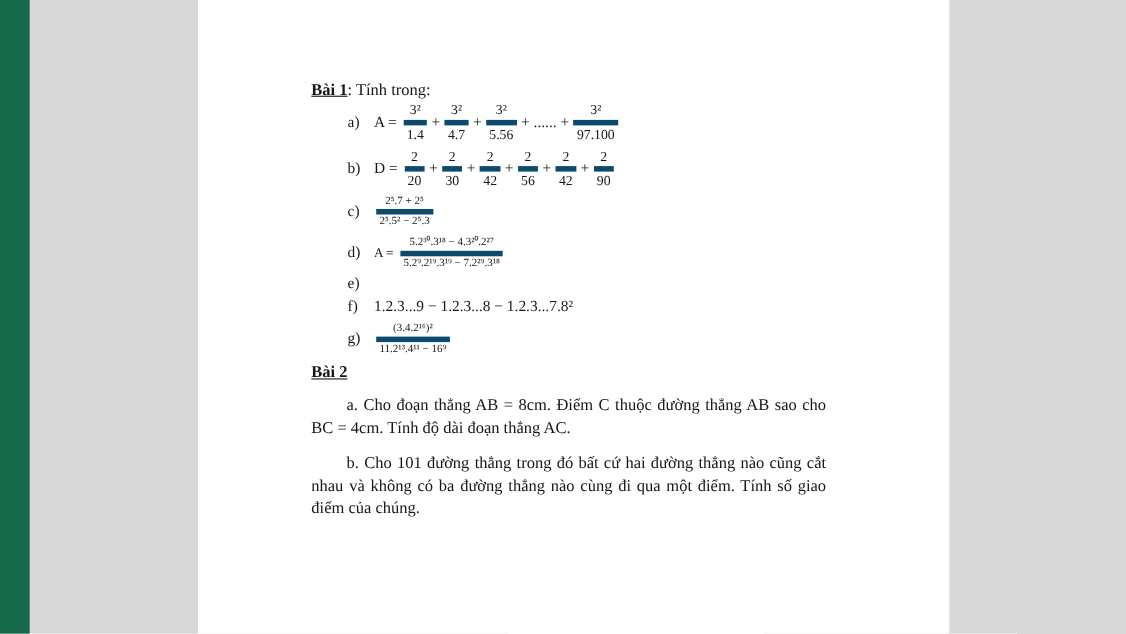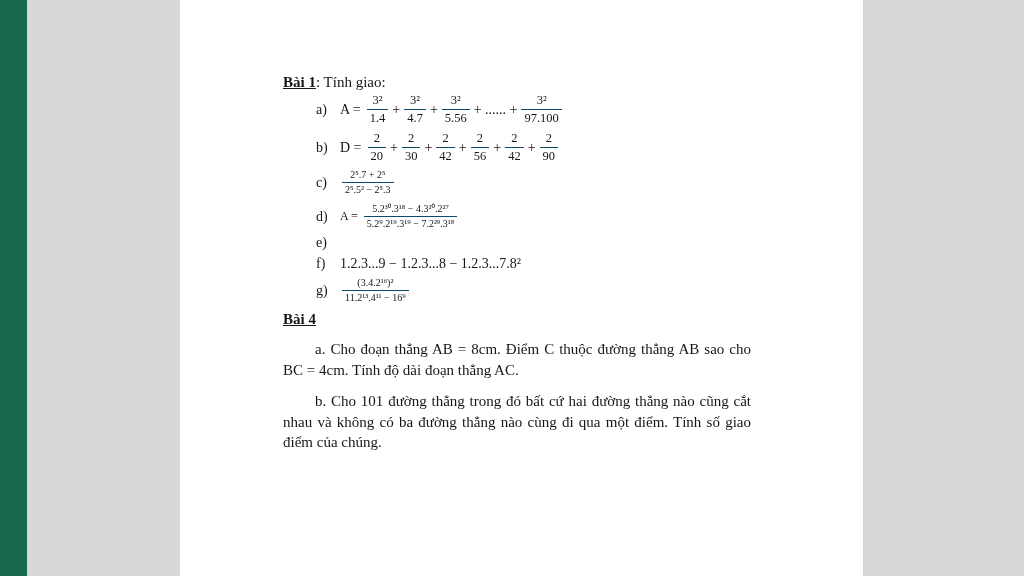--- a/index.html
+++ b/index.html
@@ -36,21 +36,21 @@
   }
   .mlabel { width:24px; flex:0 0 24px; }
   .mexpr { display:flex; align-items:center; flex-wrap:nowrap; }
   .prefix { margin-right:4px; }
   .frac {
     display:inline-block; text-align:center;
     vertical-align:middle;
     font-size:12.5px; line-height:1.2;
     margin:0 2px;
   }
-  .frac .fn { display:block; border-bottom:1px solid #0c4a6e; padding:0 3px 1px 3px; }
+  .frac .fn { display:block; border-bottom:5px solid #0c4a6e; padding:0 3px 1px 3px; }
   .frac .fd { display:block; padding:1px 3px 0 3px;text-align:right; }
   .frac.big { font-size:10px; }
   .frac.small { font-size:10px; }
   .op { margin:0 2px; }
   .row-d .prefix { font-size:12px; }
   .row-c, .row-g { margin-bottom:7px; }
   .para {
     text-align:justify;
     line-height:20.6px;
     text-indent:32px;
@@ -62,21 +62,21 @@
 </style>
 </head>
 <body>
 
 <div class="stripe"></div>
 
 <div class="page">
   <div class="content">
 
     <div class="heading">
-      <span class="btitle">Bài 1</span><span>: Tính giao:</span>
+      <span class="btitle">Bài 1</span><span>: Tính trong:</span>
     </div>
 
     <div class="mathblock">
 
       <div class="mrow">
         <span class="mlabel">a)</span>
         <span class="mexpr">
           <span class="prefix">A =</span>
           <span class="frac">
             <span class="fn">3²</span>
@@ -174,20 +174,20 @@
           <span class="frac big">
             <span class="fn">(3.4.2¹⁶)²</span>
             <span class="fd">11.2¹³.4¹¹ − 16⁹</span>
           </span>
         </span>
       </div>
 
     </div>
 
     <div class="heading bai2-head">
-      <span class="btitle">Bài 4</span>
+      <span class="btitle">Bài 2</span>
     </div>
     <p class="para">a. Cho đoạn thẳng AB = 8cm. Điểm C thuộc đường thẳng AB sao cho BC = 4cm. Tính độ dài đoạn thẳng AC.</p>
     <p class="para">b. Cho 101 đường thẳng trong đó bất cứ hai đường thẳng nào cũng cắt nhau và không có ba đường thẳng nào cùng đi qua một điểm. Tính số giao điểm của chúng.</p>
 
 
   </div>
 </div>
 
 </body></html>

